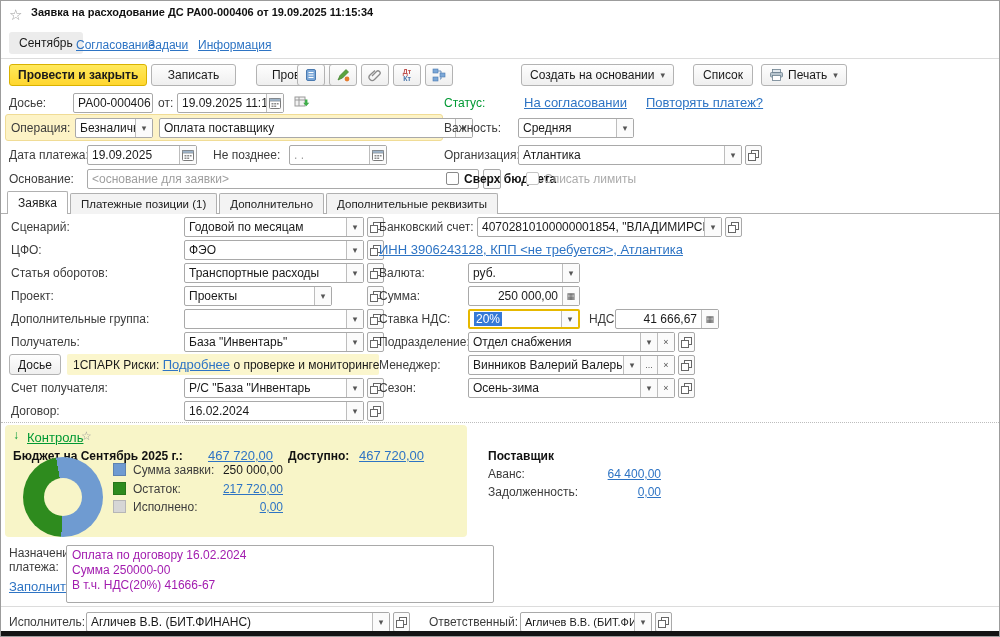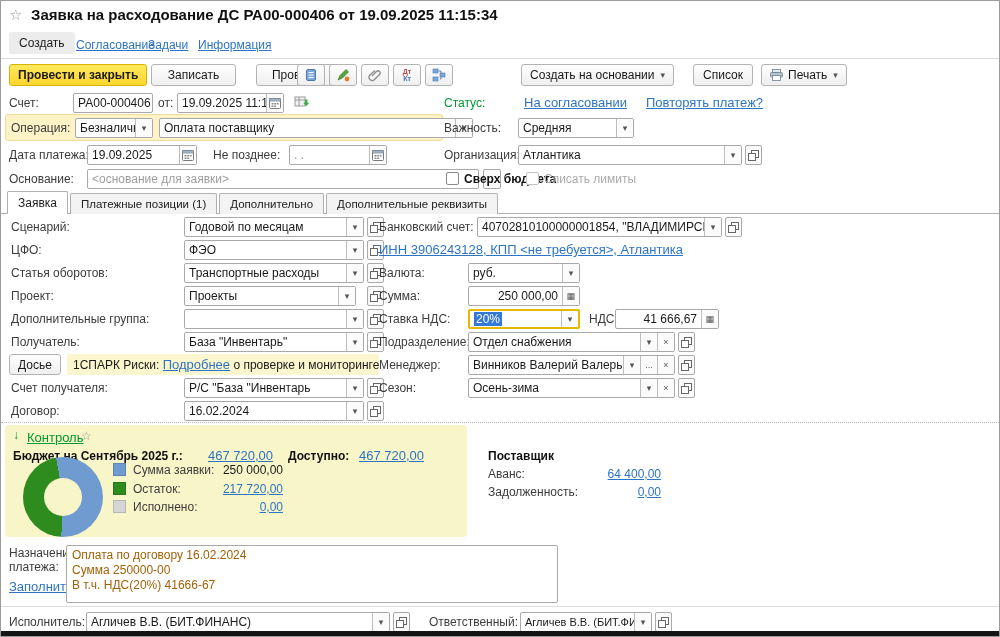--- a/index.html
+++ b/index.html
@@ -32,35 +32,35 @@
   .dtab{height:21px;line-height:21px;padding:0 10px;font-size:11.5px;color:#222;background:#f3f3f3;border:1px solid #b0b0b0;border-bottom:none;border-radius:2px 2px 0 0;margin-right:2px;cursor:pointer;box-sizing:border-box;}
   .dtab.act{background:#fff;height:23px;line-height:22px;font-size:12px;}
   .tabline{position:absolute;left:0;top:212px;width:998px;border-top:1px solid #b0b0b0;z-index:1;}
   .sparkchip{position:absolute;background:#fbf6cd;border-radius:2px;font-size:12px;color:#1a1a1a;height:21px;line-height:21px;padding:0 6px;white-space:nowrap;overflow:hidden;}
   .dotsep{position:absolute;left:0;top:421px;width:998px;border-top:1px dotted #bdbdbd;}
   .panel{position:absolute;left:4px;top:424px;width:462px;height:112px;background:#f8f5c8;border-radius:4px;}
   .donut{position:absolute;left:22px;top:456px;width:80px;height:80px;border-radius:50%;}
   .donut .hole{position:absolute;left:21px;top:21px;width:38px;height:38px;border-radius:50%;background:#f8f5c8;}
   .sw{position:absolute;width:13px;height:13px;border:1px solid rgba(0,0,0,.15);box-sizing:border-box;}
   .valbox{position:absolute;width:84px;text-align:right;height:18px;line-height:18px;font-size:12px;}
-  .ta{position:absolute;left:65px;top:544px;width:492px;height:58px;border:1px solid #a9a9a9;border-radius:2px;font-family:"Liberation Sans",sans-serif;font-size:12px;line-height:15px;padding:2px 5px;box-sizing:border-box;resize:none;color:#a16207;}
+  .ta{position:absolute;left:65px;top:544px;width:428px;height:58px;border:1px solid #a9a9a9;border-radius:2px;font-family:"Liberation Sans",sans-serif;font-size:12px;line-height:15px;padding:2px 5px;box-sizing:border-box;resize:none;color:#a21caf;}
   .blackbar{position:absolute;left:0;top:630px;width:998px;height:5px;background:#141414;}
   .star{color:#9a9a9a;font-size:15px;}
   .dtkt{font-size:7px;line-height:7px;font-weight:bold;text-align:center;}
   .dtkt .d{color:#c0504d;} .dtkt .k{color:#4472a8;}
 </style>
 </head>
 <body>
 
 <div id="win">
 
   <span class="abs star" style="left:8px;top:5px;">☆</span>
-  <div class="abs" style="left:30px;top:5px;font-size:15px;font-weight:600;color:#111;">Заявка на расходование ДС РА00-000406 от 19.09.2025 11:15:34</div>
-
-  <div class="chip" style="left:8px;top:31px;">Создать</div>
+  <div class="abs" style="left:30px;top:5px;font-size:11px;font-weight:600;color:#111;">Заявка на расходование ДС РА00-000406 от 19.09.2025 11:15:34</div>
+
+  <div class="chip" style="left:8px;top:31px;">Сентябрь</div>
   <span class="navlnk lnk" style="left:75px;top:37px;">Согласование</span>
   <span class="navlnk lnk" style="left:147px;top:37px;">Задачи</span>
   <span class="navlnk lnk" style="left:197px;top:37px;">Информация</span>
   <div class="hline" style="top:57px;"></div>
 
   <button class="btn primary" style="left:8px;top:63px;">Провести и закрыть</button>
   <button class="btn" style="left:150px;top:63px;width:85px;">Записать</button>
   <button class="btn" style="left:255px;top:63px;width:85px;">Провести</button>
 
   <button class="icobtn" style="left:296px;top:63px;">
@@ -102,21 +102,21 @@
   <button class="btn" style="left:760px;top:63px;">
     <svg width="13" height="12" style="margin-right:5px;">
         <rect x="2.5" y="0.5" width="8" height="3" fill="#e3e9ee" stroke="#6b7f8e" stroke-width="0.8"></rect>
         <rect x="0.5" y="3.5" width="12" height="4.5" rx="1" fill="#b7c4cd" stroke="#6b7f8e" stroke-width="0.8"></rect>
         <rect x="2.5" y="6.5" width="8" height="5" fill="#fff" stroke="#6b7f8e" stroke-width="0.8"></rect>
       </svg>
     <span>Печать</span>
       <span class="dd">▾</span>
   </button>
 
-  <span class="lbl" style="left:8px;top:92px;">Счет:</span>
+  <span class="lbl" style="left:8px;top:92px;">Досье:</span>
   <div class="fld" style="left:72px;top:92px;width:80px;">
       <span class="txt">РА00-000406</span>
     </div>
   <span class="lbl" style="left:157px;top:92px;">от:</span>
   <div class="fld" style="left:176px;top:92px;width:107px;">
     <span class="txt">19.09.2025 11:15:34</span>
     <span class="ib">
         <svg width="12" height="12">
           <rect x="0.5" y="1.5" width="11" height="10" rx="1" fill="#fff" stroke="#7a7a7a"></rect>
           <rect x="0.5" y="1.5" width="11" height="2.6" fill="#9db3c8" stroke="#7a7a7a" stroke-width="0.5"></rect>
@@ -252,21 +252,21 @@
       <span class="ib">▾</span>
     </div>
   <button class="sqb" style="left:366px;top:262px;">
       <svg width="11" height="11">
         <rect x="3.5" y="0.5" width="7" height="7" fill="#fff" stroke="#666"></rect>
         <rect x="0.5" y="3.5" width="7" height="7" fill="#fff" stroke="#666"></rect>
       </svg>
     </button>
 
   <span class="lbl" style="left:10px;top:285px;">Проект:</span>
-  <div class="fld" style="left:183px;top:285px;width:172px;">
+  <div class="fld" style="left:183px;top:285px;width:148px;">
       <span class="txt">Проекты</span>
       <span class="ib">▾</span>
     </div>
   <button class="sqb" style="left:366px;top:285px;">
       <svg width="11" height="11">
         <rect x="3.5" y="0.5" width="7" height="7" fill="#fff" stroke="#666"></rect>
         <rect x="0.5" y="3.5" width="7" height="7" fill="#fff" stroke="#666"></rect>
       </svg>
     </button>
 

